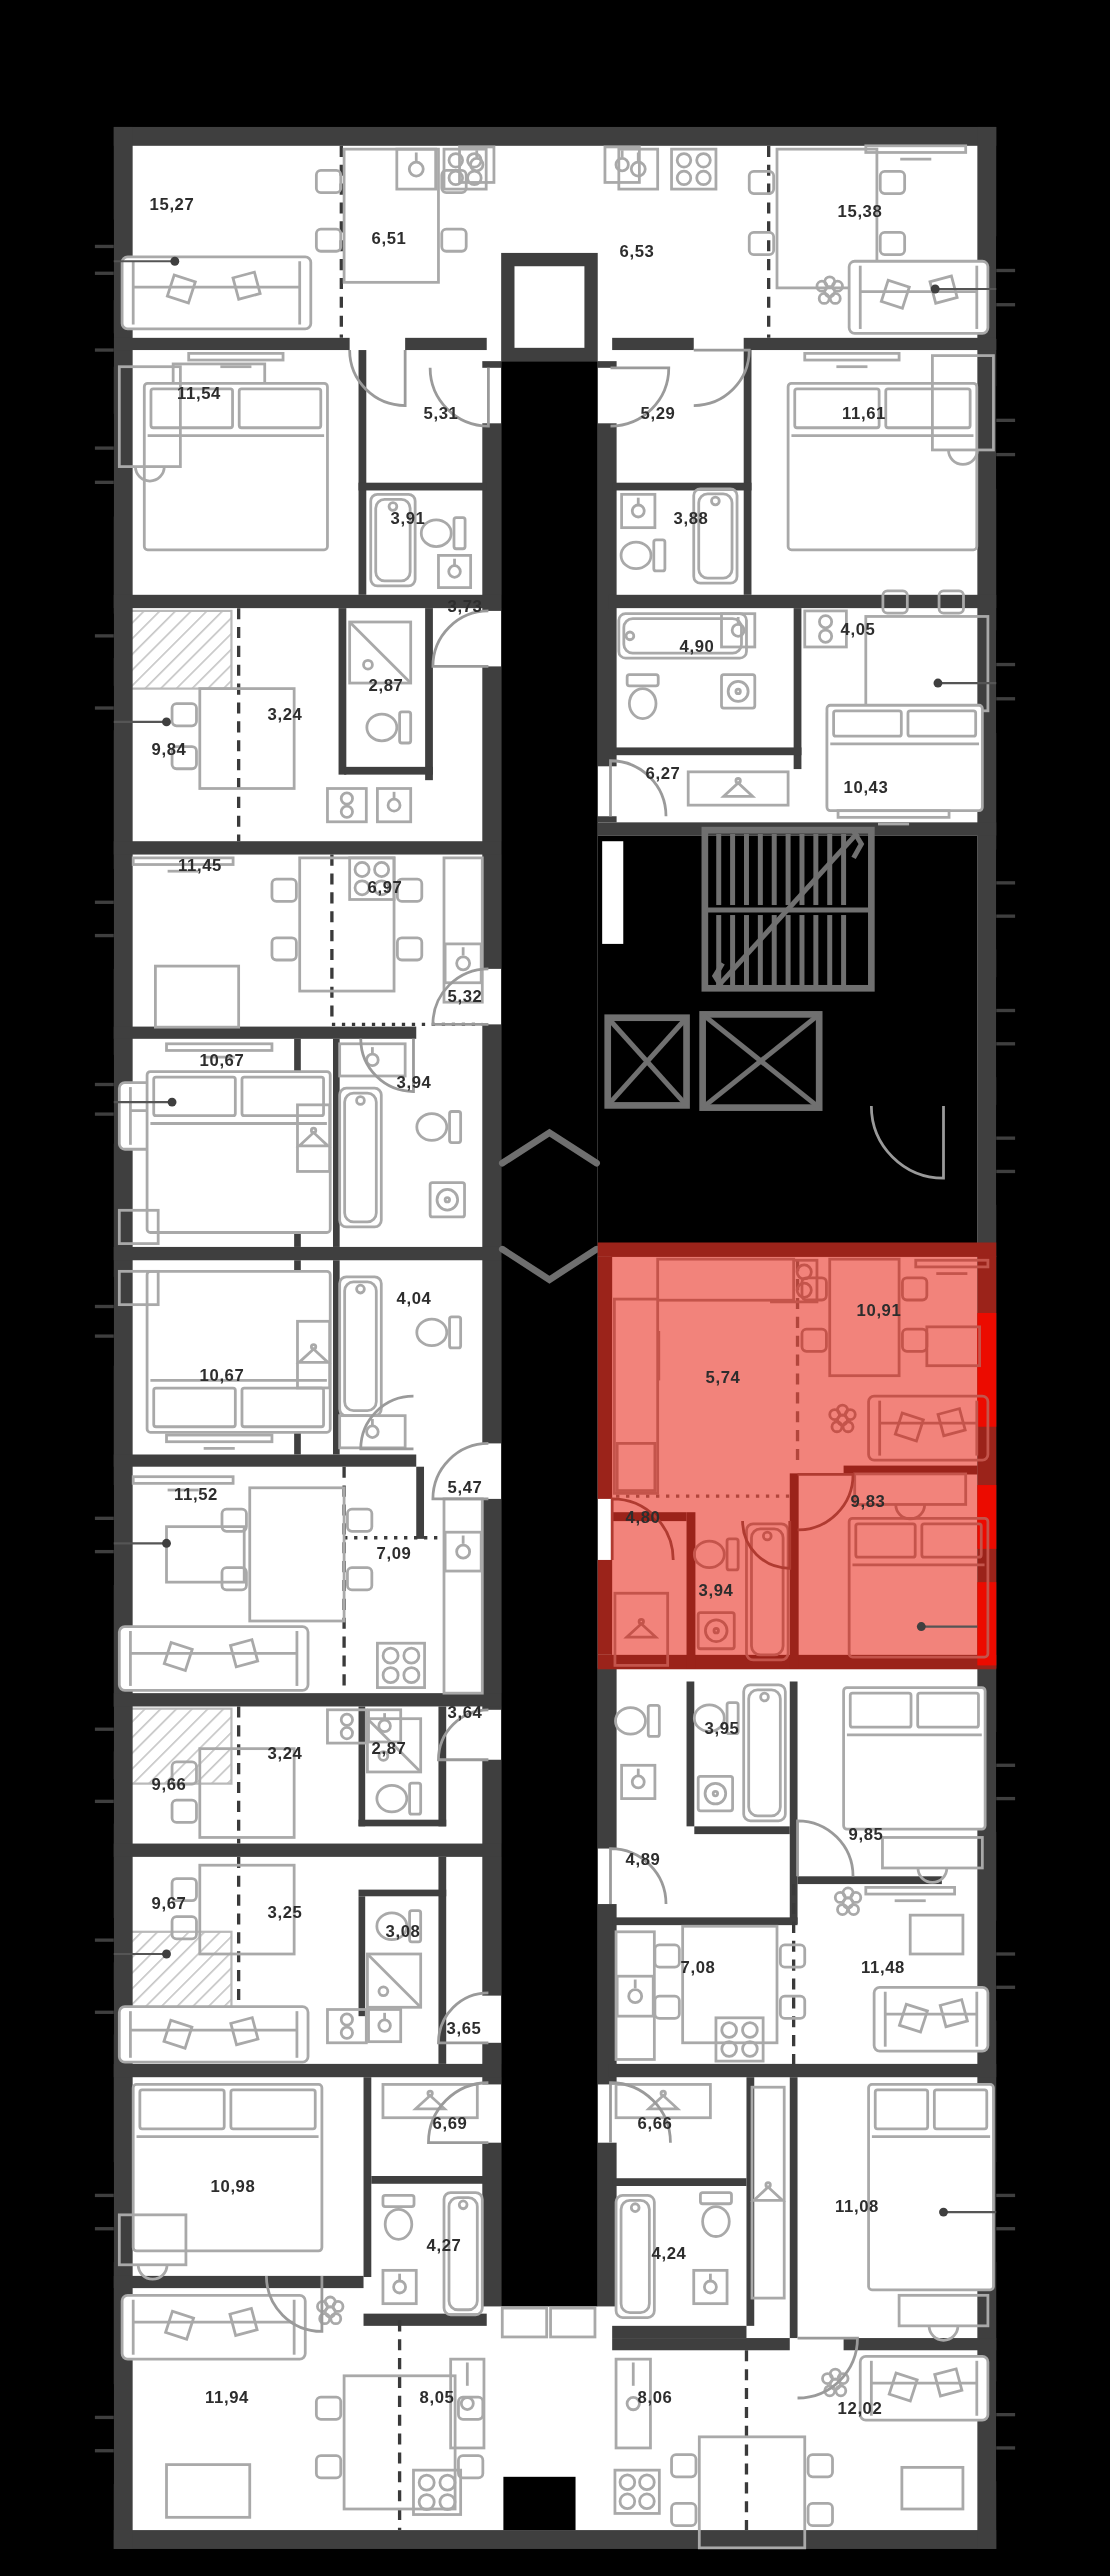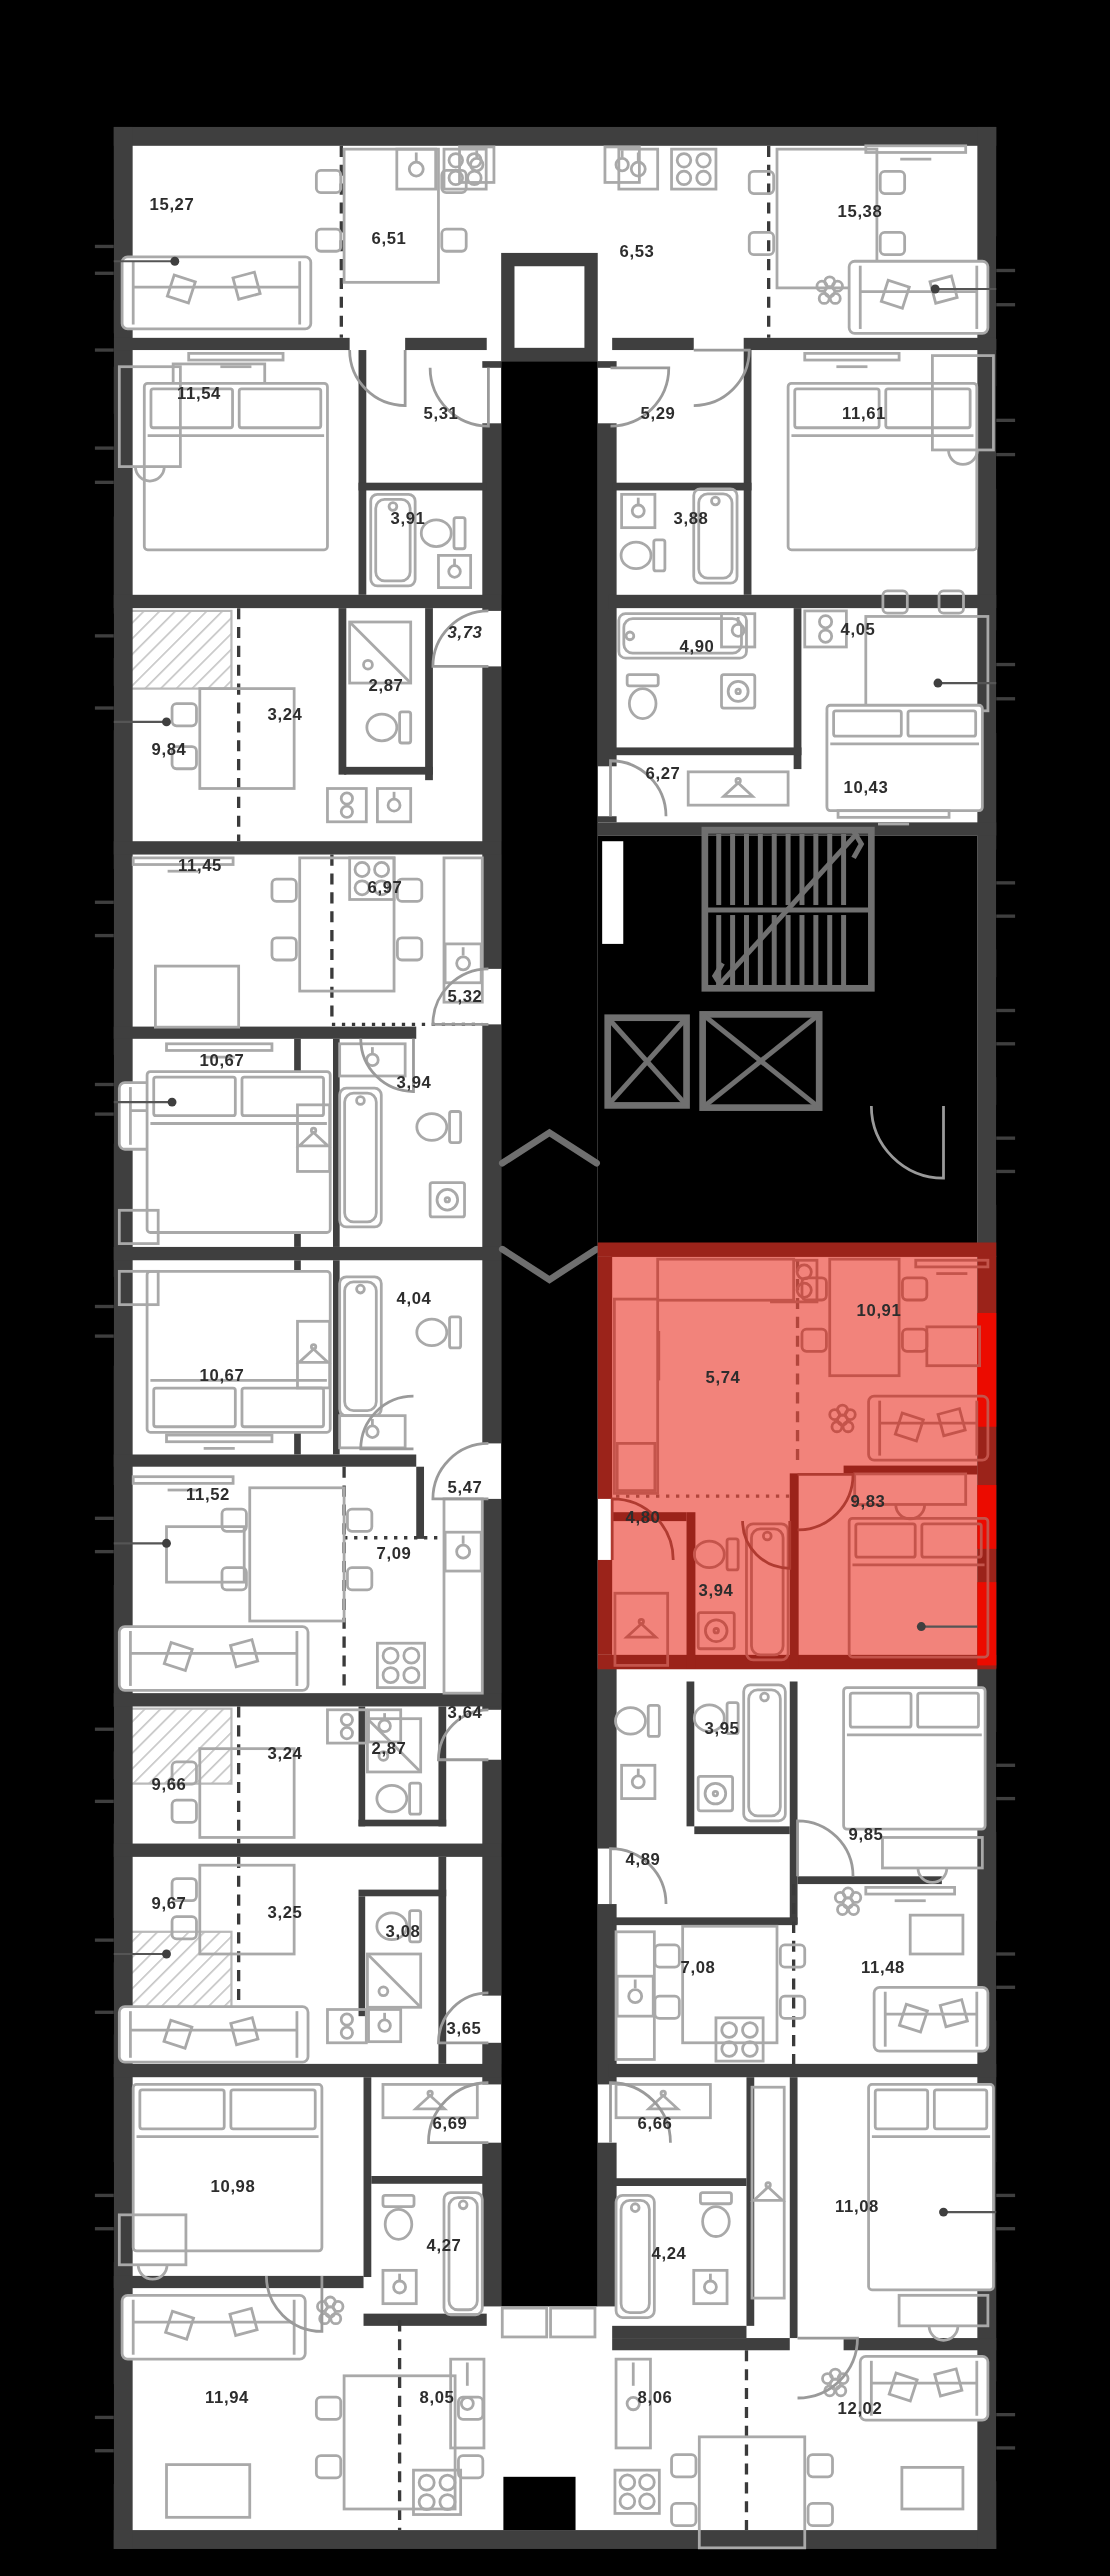--- a/index.html
+++ b/index.html
@@ -1146,34 +1146,34 @@
       <div class="room-label" style="left: 860px; top: 212px;">15,38</div>
       <div class="room-label" style="left: 199px; top: 394px;">11,54</div>
       <div class="room-label" style="left: 441px; top: 414px;">5,31</div>
       <div class="room-label" style="left: 658px; top: 414px;">5,29</div>
       <div class="room-label" style="left: 864px; top: 414px;">11,61</div>
       <div class="room-label" style="left: 408px; top: 519px;">3,91</div>
       <div class="room-label" style="left: 691px; top: 519px;">3,88</div>
       <div class="room-label" style="left: 169px; top: 709px; margin-top: 41px;">9,84</div>
       <div class="room-label" style="left: 285px; top: 715px;">3,24</div>
       <div class="room-label" style="left: 386px; top: 686px;">2,87</div>
-      <div class="room-label" style="left: 465px; top: 633px; font-style: italic;">3,73</div>
+      <div class="room-label" style="left: 465px; top: 607px;">3,73</div>
       <div class="room-label" style="left: 697px; top: 647px;">4,90</div>
       <div class="room-label" style="left: 858px; top: 630px;">4,05</div>
       <div class="room-label" style="left: 663px; top: 774px;">6,27</div>
       <div class="room-label" style="left: 866px; top: 788px;">10,43</div>
       <div class="room-label" style="left: 200px; top: 866px;">11,45</div>
       <div class="room-label" style="left: 385px; top: 888px;">6,97</div>
       <div class="room-label" style="left: 465px; top: 997px; text-align: center;">5,32</div>
       <div class="room-label" style="left: 222px; top: 1061px;">10,67</div>
       <div class="room-label" style="left: 414px; top: 1083px;">3,94</div>
       <div class="room-label" style="left: 222px; top: 1376px;">10,67</div>
       <div class="room-label" style="left: 414px; top: 1299px;">4,04</div>
       <div class="room-label" style="left: 465px; top: 1488px;">5,47</div>
-      <div class="room-label" style="left: 208px; top: 1495px;">11,52</div>
+      <div class="room-label" style="left: 196px; top: 1495px;">11,52</div>
       <div class="room-label" style="left: 394px; top: 1554px;">7,09</div>
       <div class="room-label" style="left: 879px; top: 1311px;">10,91</div>
       <div class="room-label" style="left: 723px; top: 1378px;">5,74</div>
       <div class="room-label" style="left: 643px; top: 1518px;">4,80</div>
       <div class="room-label" style="left: 716px; top: 1591px;">3,94</div>
       <div class="room-label" style="left: 868px; top: 1502px;">9,83</div>
       <div class="room-label" style="left: 465px; top: 1713px;">3,64</div>
       <div class="room-label" style="left: 169px; top: 1785px;">9,66</div>
       <div class="room-label" style="left: 285px; top: 1754px;">3,24</div>
       <div class="room-label" style="left: 389px; top: 1749px;">2,87</div>

